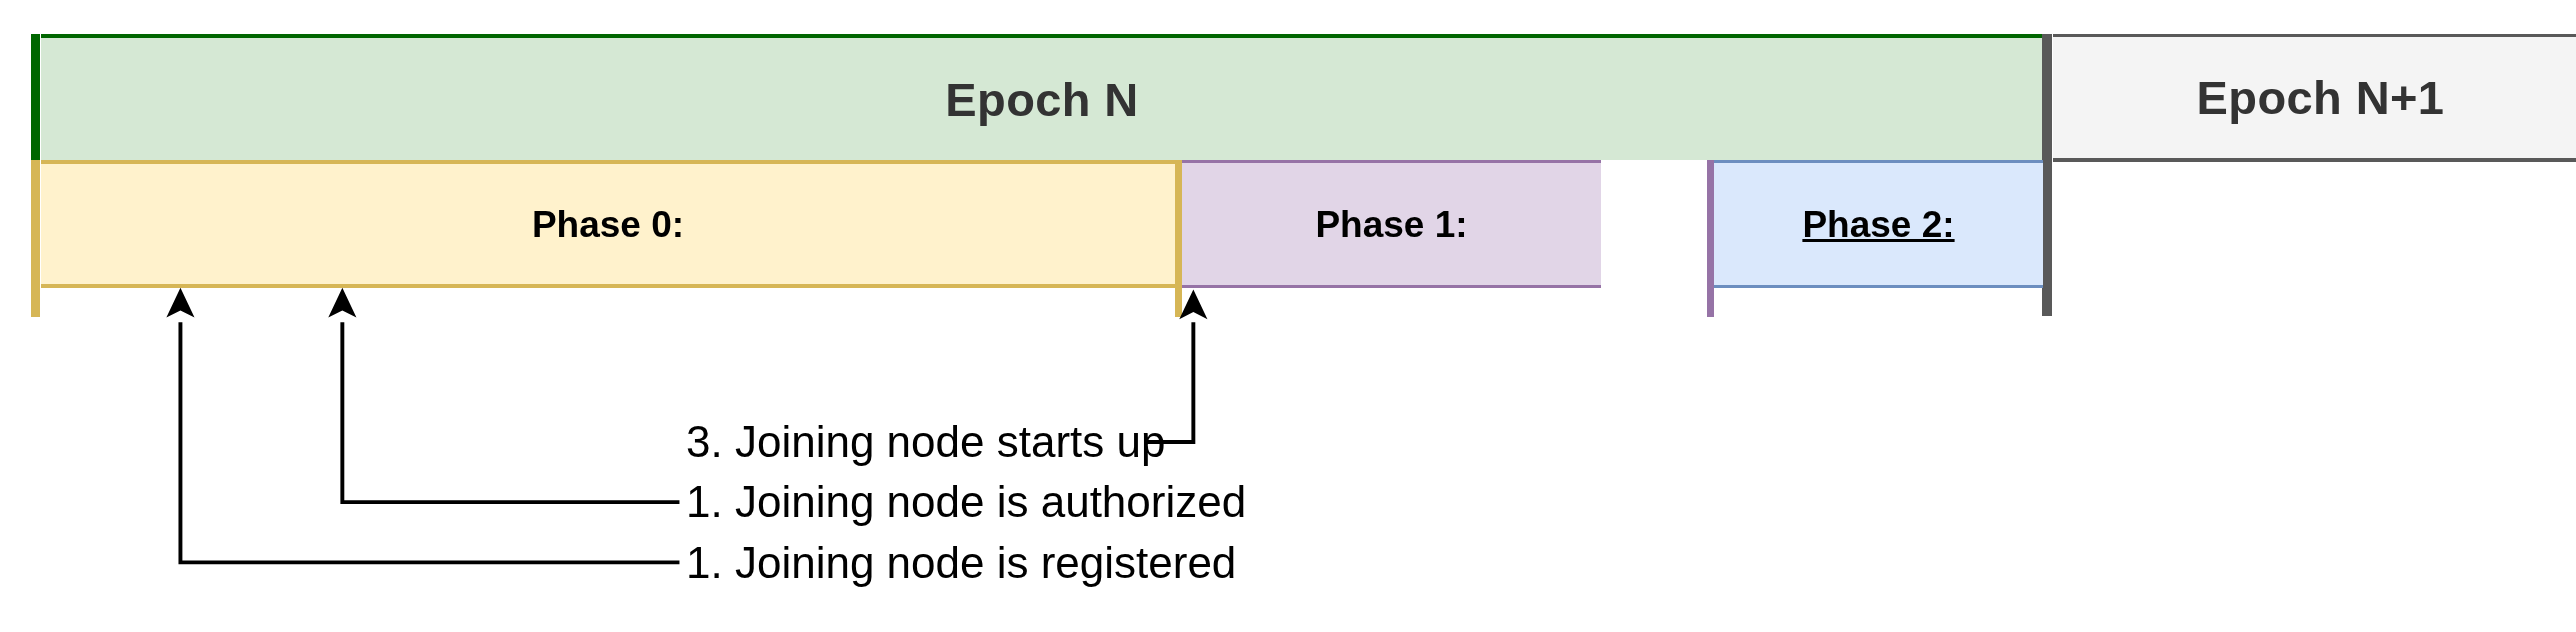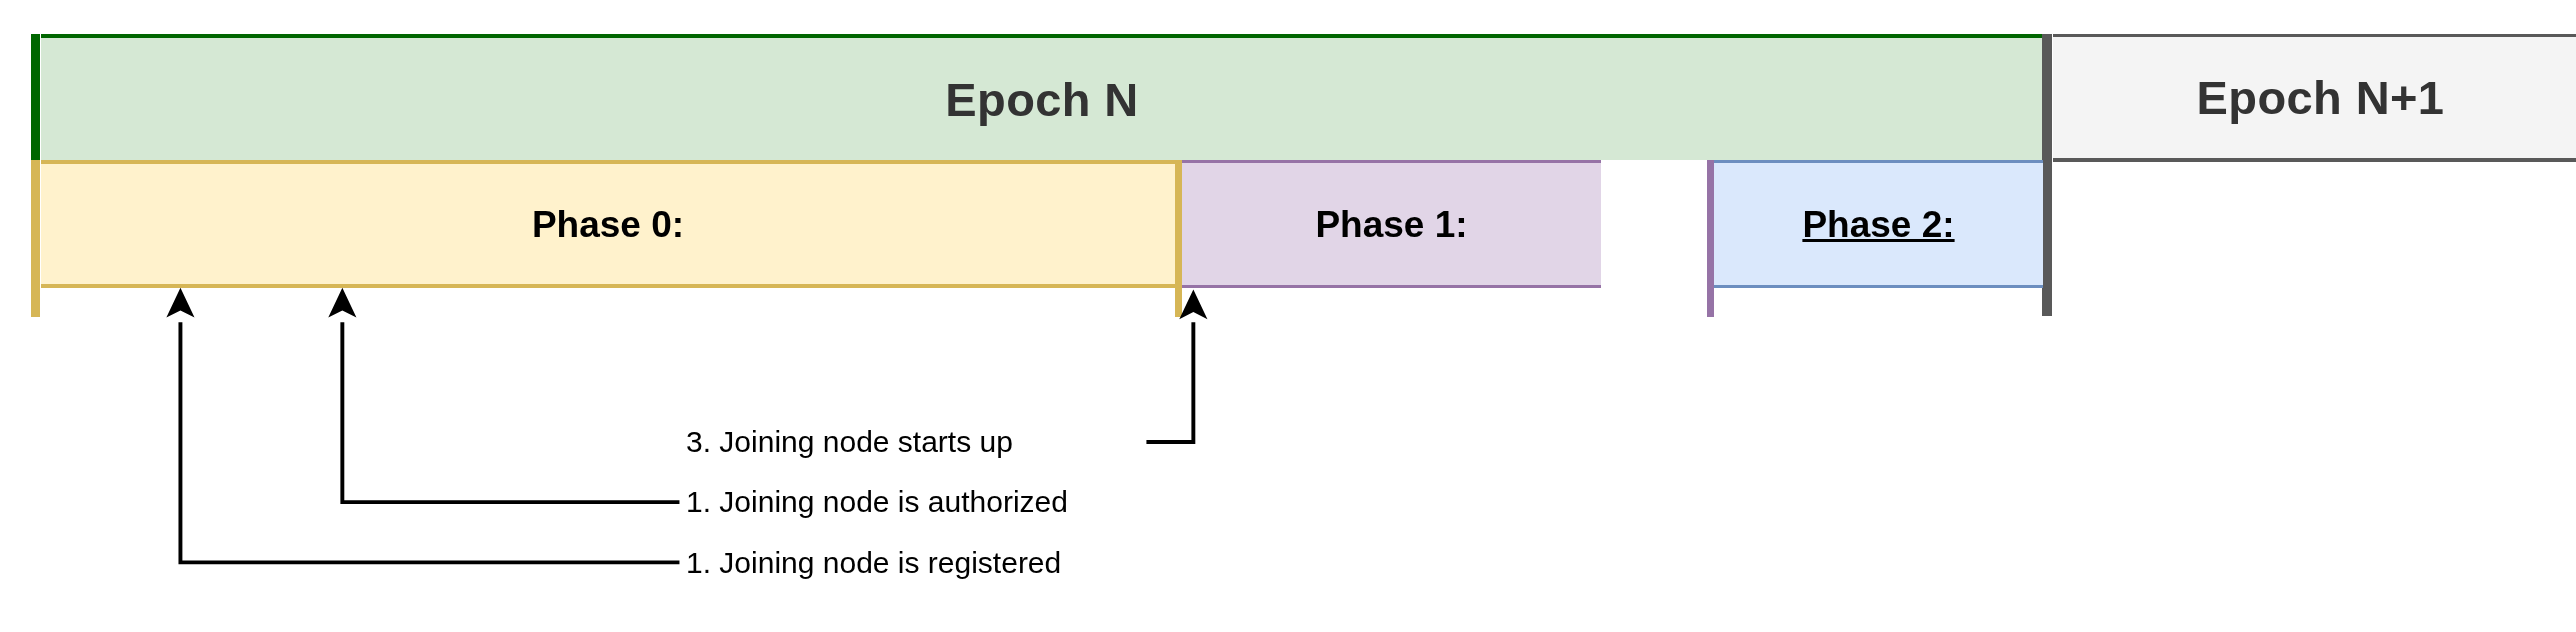--- a/index.html
+++ b/index.html
@@ -53,21 +53,21 @@
   .tick-purple{left:1707px;background:var(--phase1_stroke);}
 
   
   svg.arrows{left:0;top:0;width:2576px;height:632px;pointer-events:none;}
   svg.arrows path.line{fill:none;stroke:var(--arrow);stroke-width:5px;}
   svg.arrows path.head{fill:var(--arrow);stroke:none;}
 
   
   .event-label{
     left:686px;transform:translateY(-50%);
-    font-size:30px;color:var(--event_text);white-space:nowrap;
+    font-size:44px;color:var(--event_text);white-space:nowrap;
   }
   .event-label.e3{top:442px;}
   .event-label.e2{top:502px;}
   .event-label.e1{top:563px;}
 </style>
 </head>
 <body>
 
 <div class="canvas">
 

